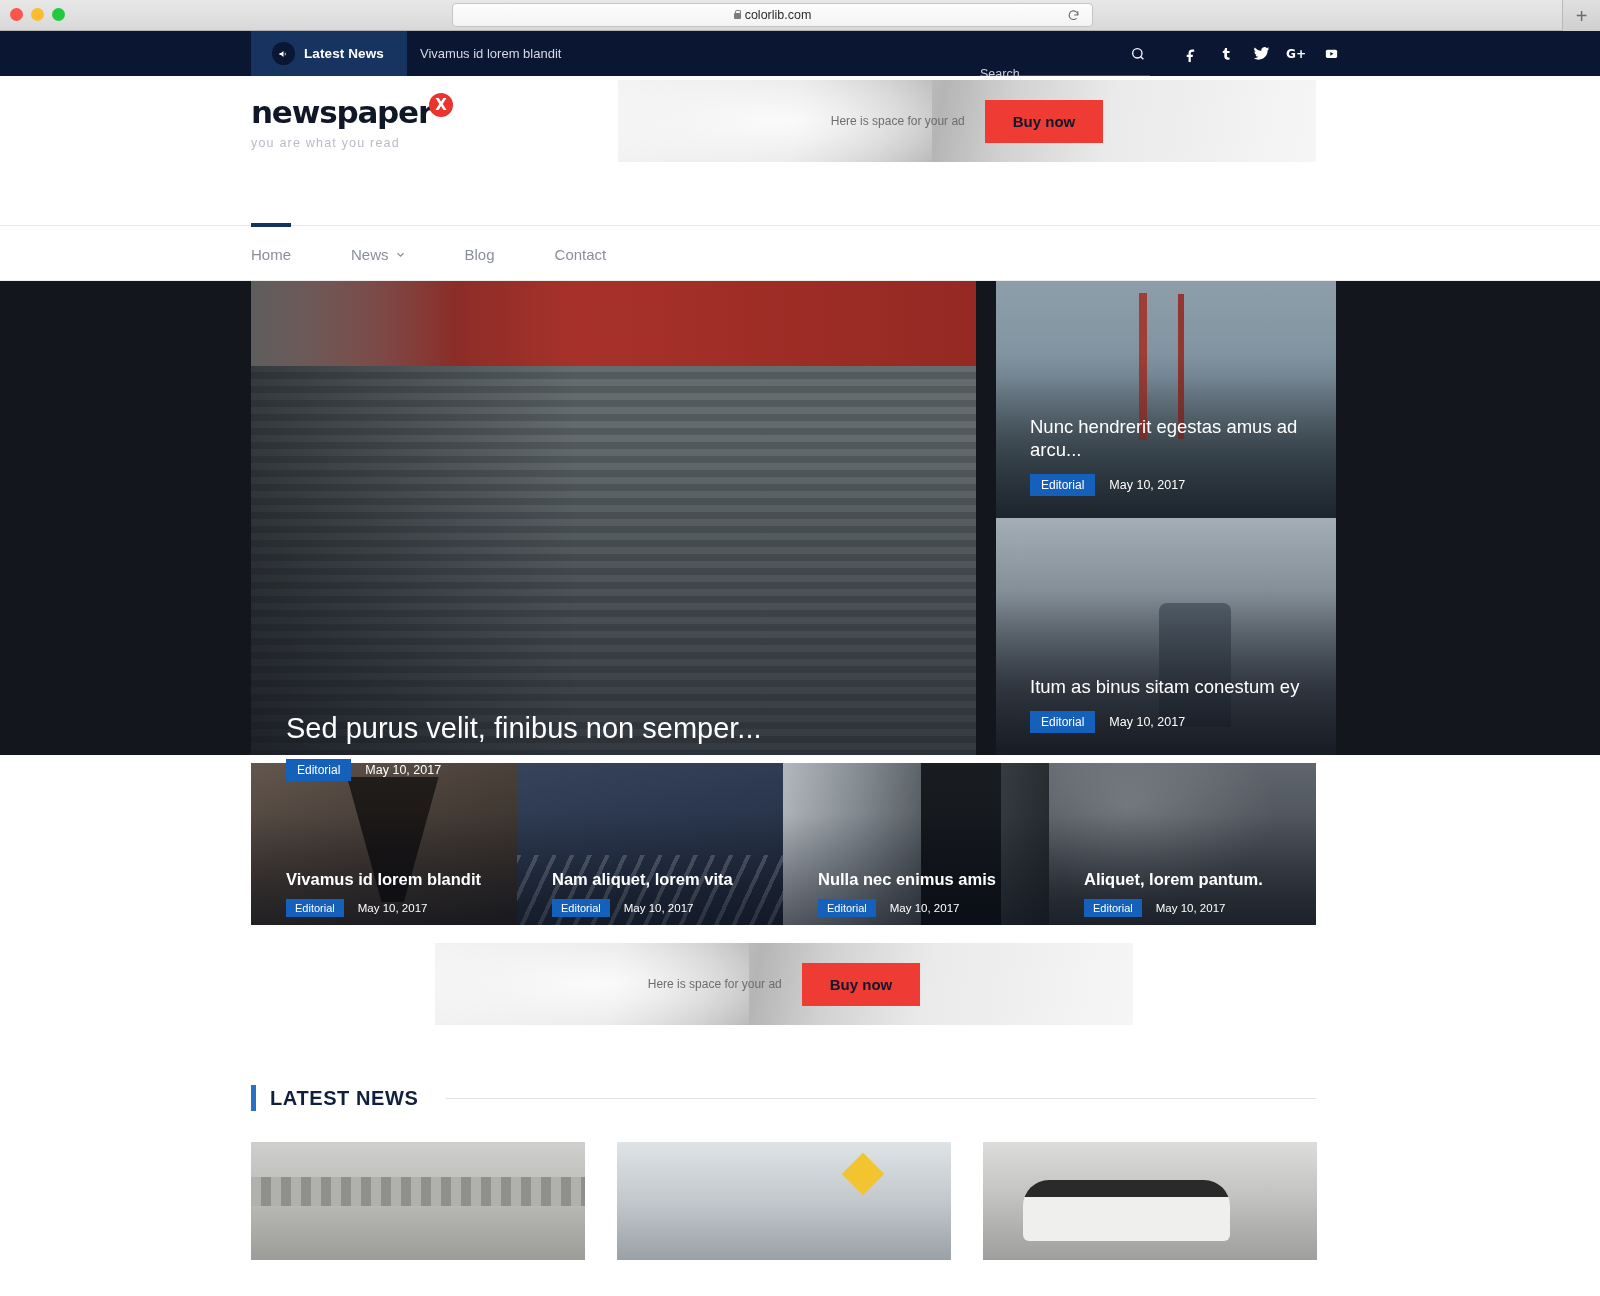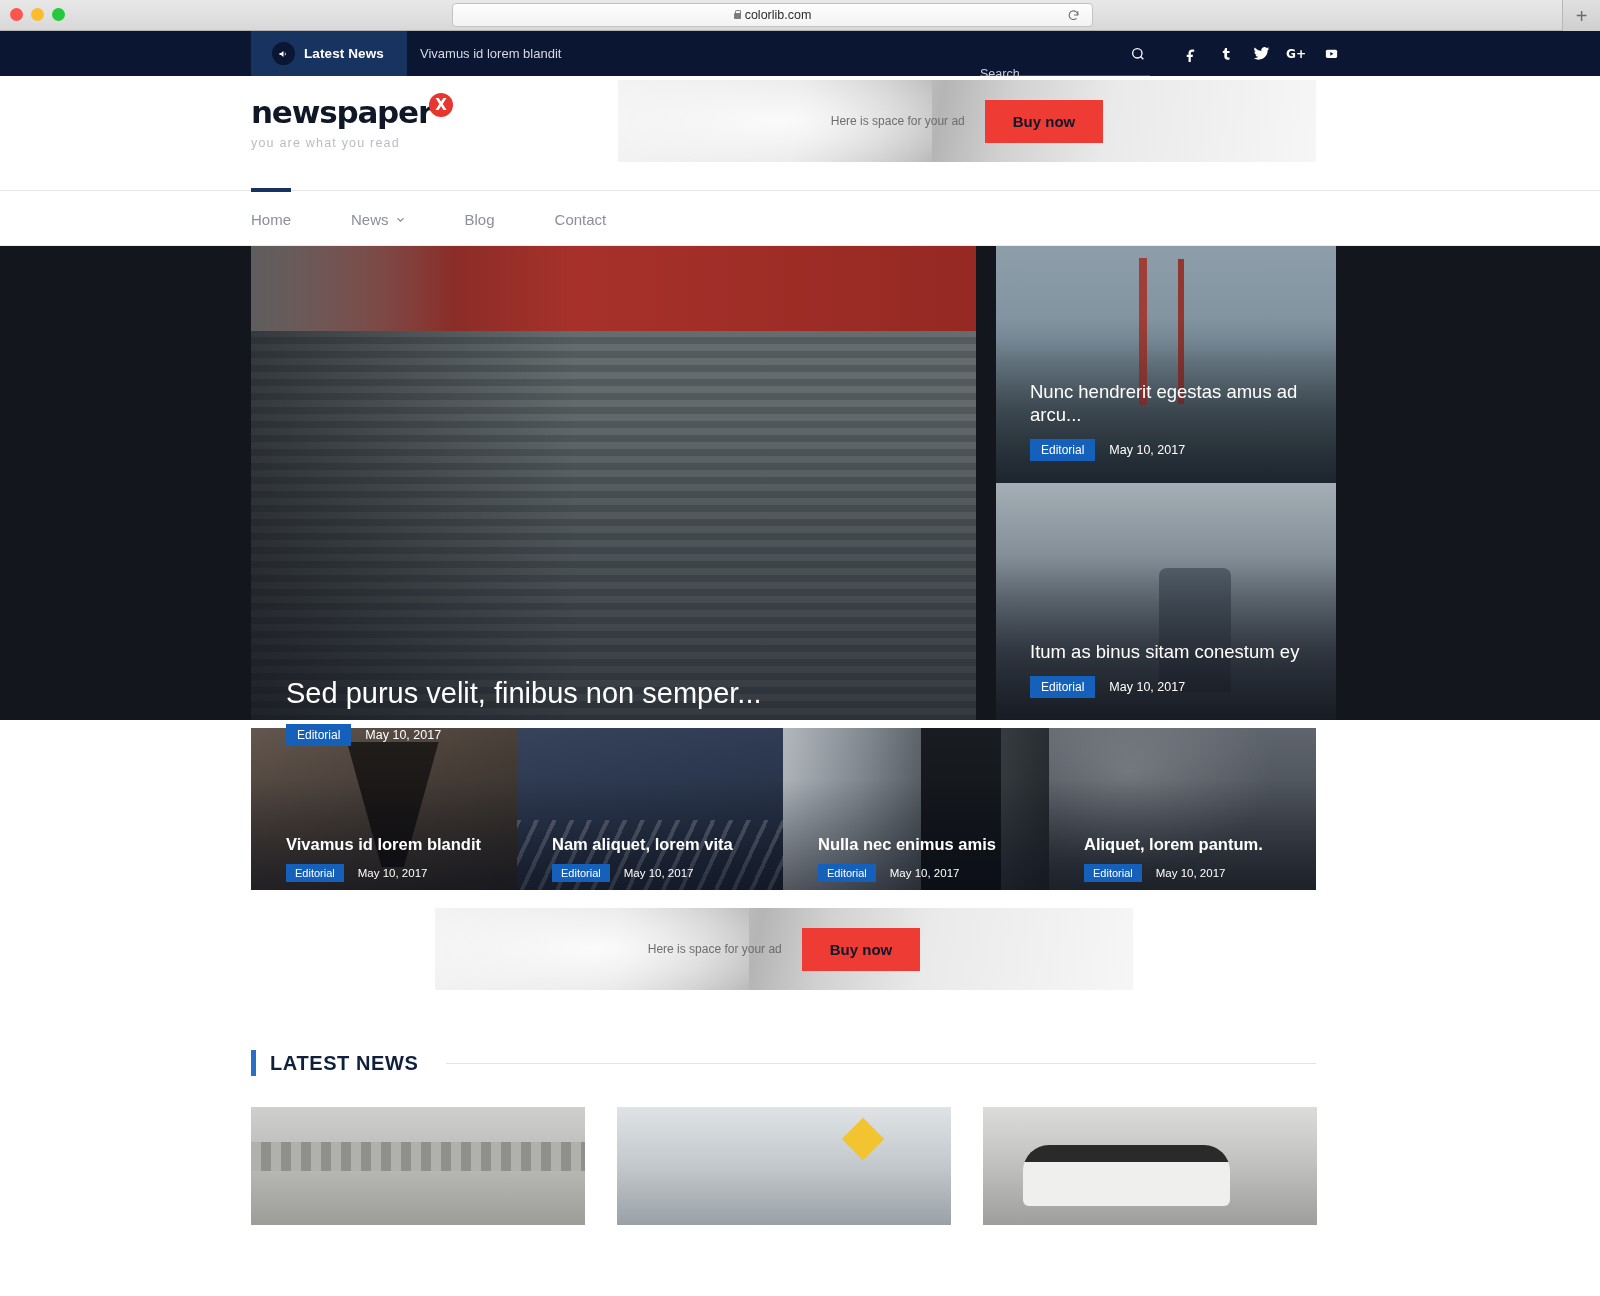--- a/index.html
+++ b/index.html
@@ -165,20 +165,21 @@
     font-family: "Liberation Sans", sans-serif;
   }
 
   
   .nav {
     position: relative;
     width: 1600px; height: 56px;
     background: #ffffff;
     border-top: 1px solid #e6e6e6;
     border-bottom: 1px solid #ededed;
+    margin-top: 35px;
   }
   .nav-active-bar {
     position: absolute; left: 251px; top: -3px;
     width: 40px; height: 4px; background: #16335f;
   }
   .nav-items {
     position: absolute; left: 251px; top: 0; height: 56px;
     display: flex; align-items: center; gap: 0;
   }
   .nav-item {

